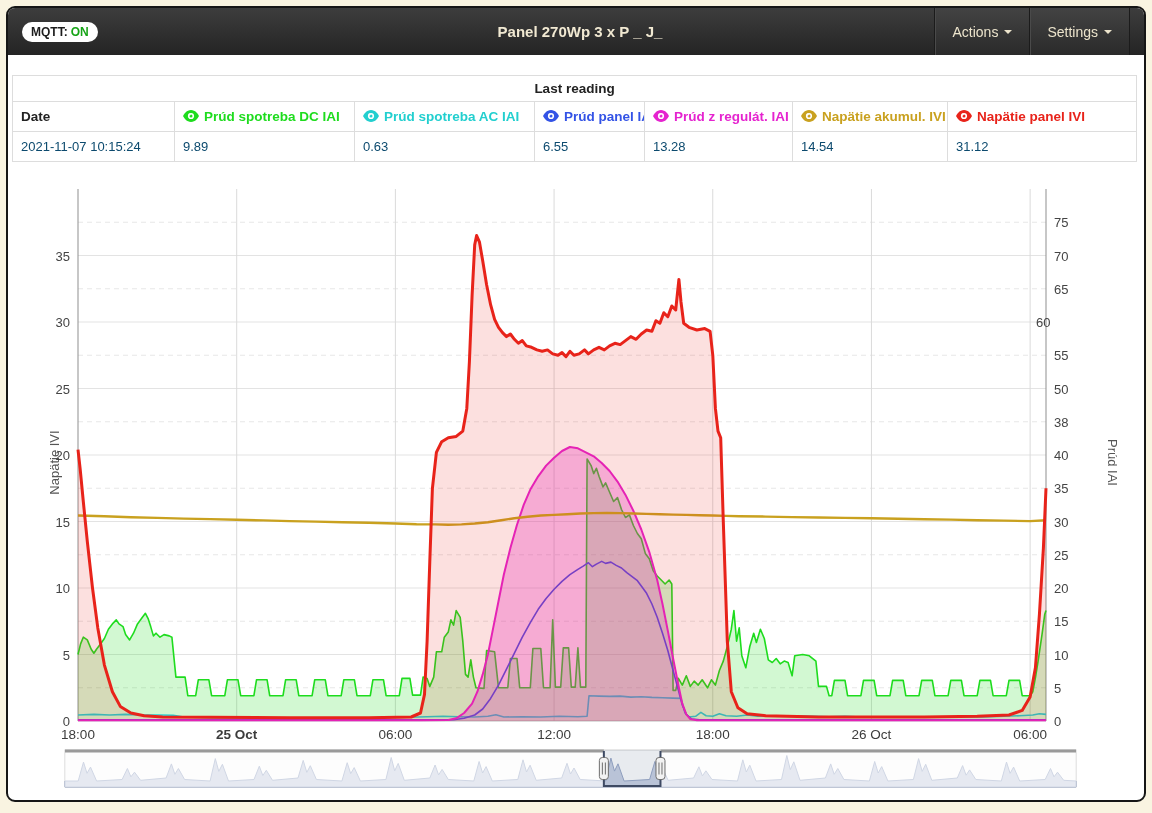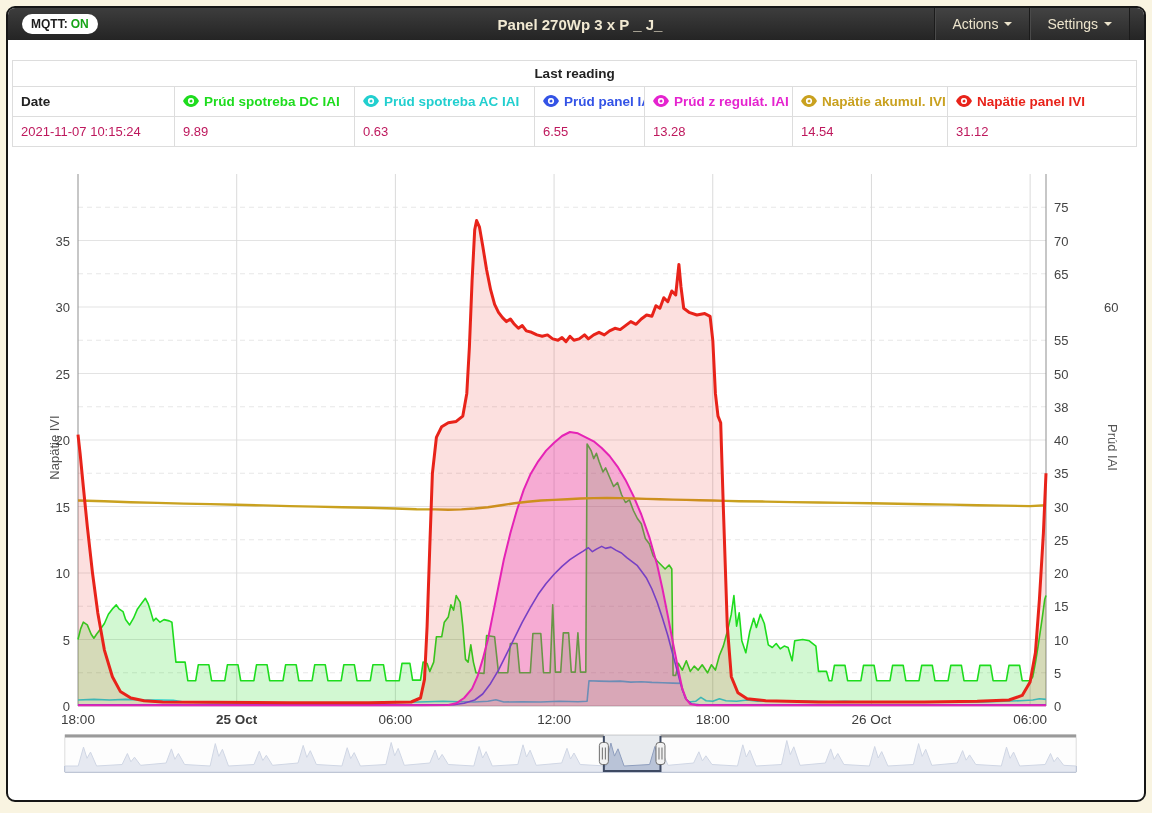--- a/index.html
+++ b/index.html
@@ -7,21 +7,21 @@
     width:1152px;height:813px;background:#f9f4e1;
     font-family:"Liberation Sans","DejaVu Sans",sans-serif;
     position:relative;overflow:hidden;
   }
   .panel{
     position:absolute;left:6px;top:6px;width:1136px;height:792px;
     background:#fff;border:2px solid #161616;border-radius:9px;overflow:hidden;
   }
   
   .navbar{
-    position:relative;height:32px;
+    position:relative;height:47px;
     background:linear-gradient(#3d3d3d,#242424);
     display:flex;align-items:center;
   }
   .mqtt-badge{
     margin-left:14px;background:#fff;border-radius:11px;padding:3px 9px;
     font-size:12px;font-weight:bold;color:#1c1c1c;white-space:nowrap;
   }
   .mqtt-on{color:#17a417;margin-left:3px;}
   .nav-title{
     position:absolute;left:0;right:0;text-align:center;
@@ -39,21 +39,21 @@
     border-left:4px solid transparent;border-right:4px solid transparent;
     border-top:4px solid #ece4cc;
   }
   
   .table-wrap{margin:20px 4px 0 4px;}
   table.reading{border-collapse:collapse;width:1124px;table-layout:fixed;font-size:13px;}
   table.reading td,table.reading th{border:1px solid #ddd;padding:7px 8px;text-align:left;overflow:hidden;white-space:nowrap;}
   .caption-cell{text-align:center !important;font-weight:bold;color:#222;font-size:13.5px;padding:5px 8px !important;}
   th.colhead{font-weight:bold;font-size:13.5px;}
   th.date-head{color:#222;}
-  td.val{color:#be185d;}
+  td.val{color:#0c4a6e;}
   .eye{vertical-align:-1px;margin-right:5px;}
   
   .chart{position:relative;height:575px;margin-top:10px;}
   .chart svg{position:absolute;left:0;top:0;}
   .ylab{position:absolute;font-size:13px;color:#444;transform:translateY(-50%);}
   .ylab.left{text-align:right;width:44px;}
   .xlab{position:absolute;top:555px;font-size:13.5px;color:#3c3c3c;transform:translateX(-50%);white-space:nowrap;}
   .axis-title{position:absolute;font-size:13px;color:#555;white-space:nowrap;}
   .axis-title.left{left:14px;top:283px;transform:rotate(-90deg) translateX(0);transform-origin:center;}
   .axis-title.right{right:8px;top:283px;transform:rotate(90deg);transform-origin:center;}
@@ -200,21 +200,21 @@
       <span class="ylab" style="left: 1046px; top: 482.5px;">10</span>
       <span class="ylab" style="left: 1046px; top: 449.25px;">15</span>
       <span class="ylab" style="left: 1046px; top: 416px;">20</span>
       <span class="ylab" style="left: 1046px; top: 382.75px;">25</span>
       <span class="ylab" style="left: 1046px; top: 349.5px;">30</span>
       <span class="ylab" style="left: 1046px; top: 316.25px;">35</span>
       <span class="ylab" style="left: 1046px; top: 283px;">40</span>
       <span class="ylab" style="left: 1046px; top: 249.75px;">38</span>
       <span class="ylab" style="left: 1046px; top: 216.5px;">50</span>
       <span class="ylab" style="left: 1046px; top: 183.25px; text-align: right;">55</span>
-      <span class="ylab" style="left: 1096px; top: 150px;">60</span>
+      <span class="ylab" style="left: 1028px; top: 150px;">60</span>
       <span class="ylab" style="left: 1046px; top: 116.75px;">65</span>
       <span class="ylab" style="left: 1046px; top: 83.5px;">70</span>
       <span class="ylab" style="left: 1046px; top: 50.25px;">75</span>
       <span class="xlab" style="left: 70px;">18:00</span>
       <span class="xlab" style="left: 228.689px; font-weight: bold;">25 Oct</span>
       <span class="xlab" style="left: 387.377px;">06:00</span>
       <span class="xlab" style="left: 546.066px;">12:00</span>
       <span class="xlab" style="left: 704.754px;">18:00</span>
       <span class="xlab" style="left: 863.443px;">26 Oct</span>
       <span class="xlab" style="left: 1022.13px;">06:00</span>

